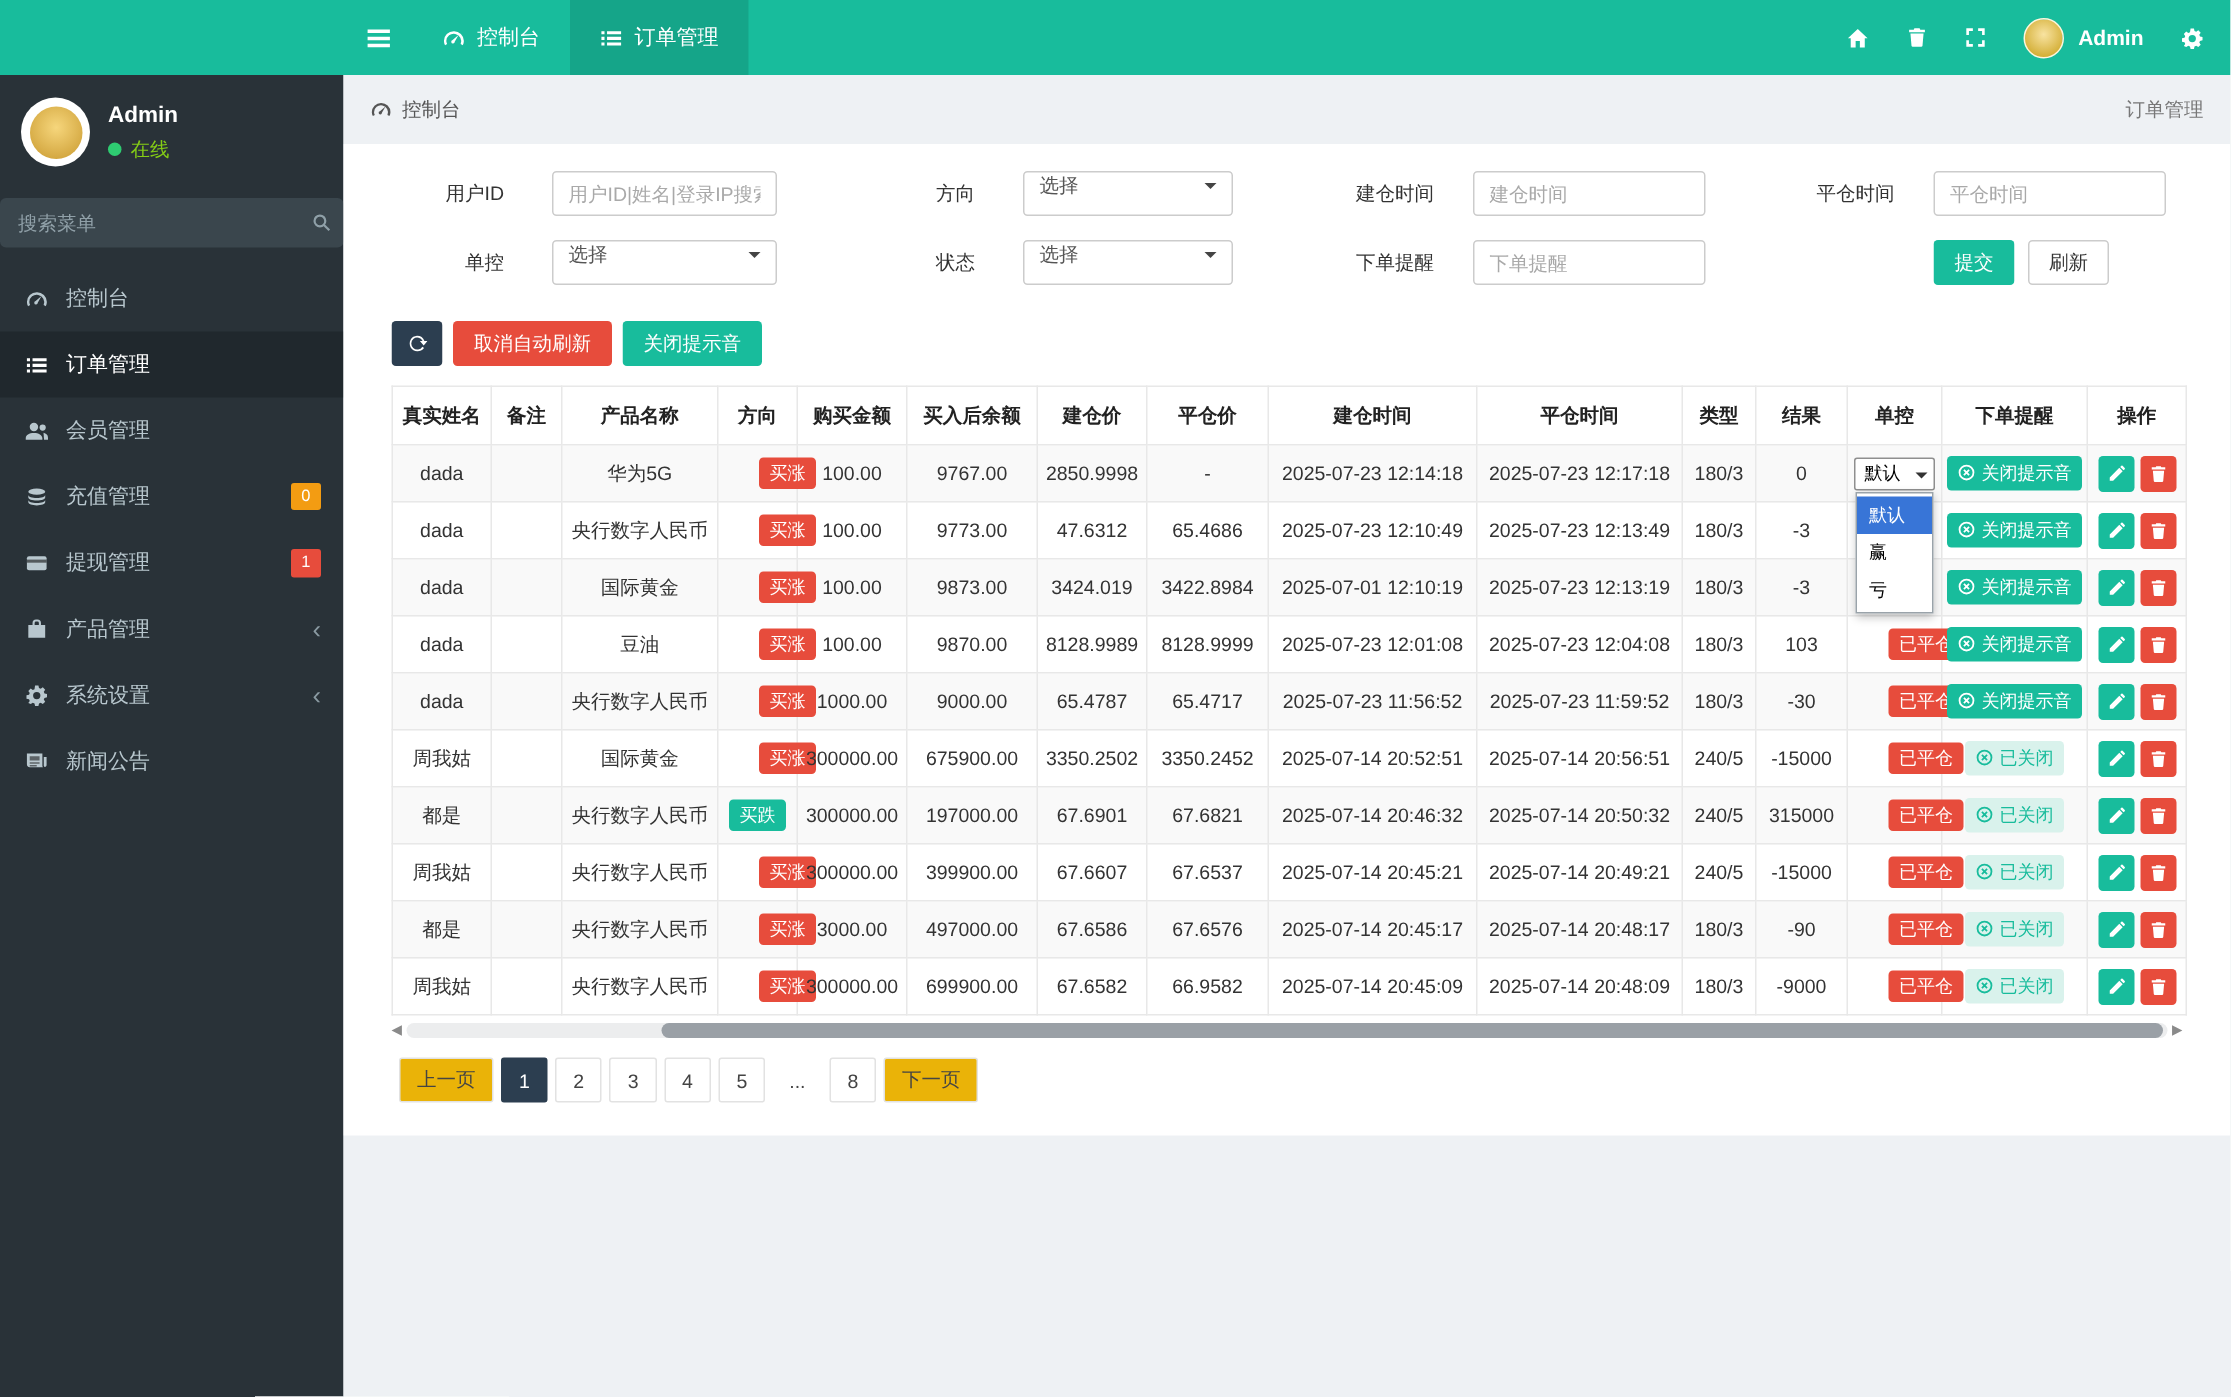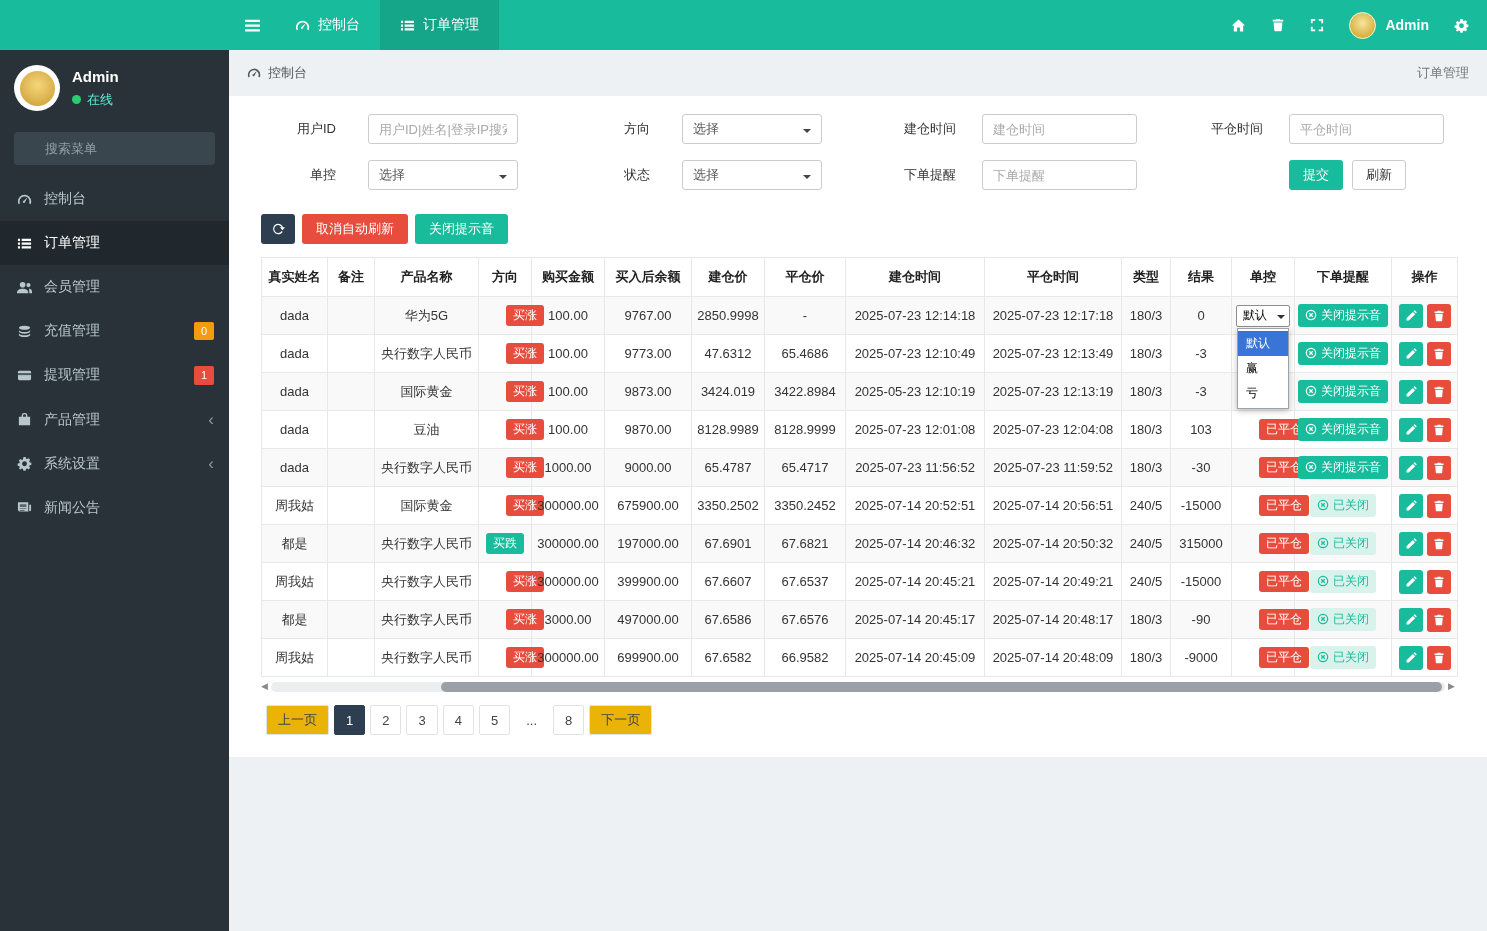--- a/index.html
+++ b/index.html
@@ -29,23 +29,23 @@
   .nav-user-name{font-size:14px; font-weight:bold;}
 
   .body-row{flex:1; display:flex; min-height:0;}
 
   
   .sidebar{width:229px; flex:0 0 229px; background:var(--sidebar); color:#b8c7ce; overflow:hidden;}
   .user-panel{display:flex; align-items:center; gap:12px; padding:15px 14px 13px;}
   .avatar-lg{width:46px; height:46px; border-radius:50%; background:#fff; display:flex; align-items:center; justify-content:center; flex:0 0 46px;}
   .avatar-lg .inner{width:35px; height:35px; border-radius:50%; background:radial-gradient(circle at 50% 40%, #f6d67c, #c9992e);}
   .user-name{color:#fff; font-size:15px; font-weight:bold;}
-  .user-status{display:flex; align-items:center; gap:6px; margin-top:6px; font-size:13px; color:#5eead4;}
+  .user-status{display:flex; align-items:center; gap:6px; margin-top:6px; font-size:13px; color:#84cc16;}
   .dot{width:9px; height:9px; border-radius:50%; background:var(--green-dot); display:inline-block;}
-  .search-box{margin:8px 14px 12px; display:flex; background:#3a464d; border-radius:4px; overflow:hidden;padding-left:19px;}
+  .search-box{margin:8px 0 12px; display:flex; background:#3a464d; border-radius:4px; overflow:hidden;}
   .search-box input{flex:1; background:transparent; border:0; outline:0; color:#eee; font-size:13px; padding:9px 12px; font-family:inherit;}
   .search-box input::placeholder{color:#90a0a8;}
   .search-box button{width:36px; background:transparent; border:0; color:#8fa0a8; display:flex; align-items:center; justify-content:center;}
   .menu{list-style:none;}
   .menu li{display:flex; align-items:center; gap:11px; padding:13px 15px; font-size:14px; color:#b8c7ce; cursor:pointer;}
   .menu li.active{background:var(--sidebar-active); color:#fff;}
   .icon-slot{width:18px; display:inline-flex; justify-content:center; color:inherit;}
   .menu .badge{margin-left:auto; font-size:11px; padding:2px 7px; border-radius:2px; color:#fff; line-height:1.3;}
   .menu .chev{margin-left:auto; color:#8a9aa2; font-size:17px; line-height:1;}
 
@@ -58,21 +58,21 @@
   .content{background:#fff; padding:18px 32px 22px;}
 
   
   .f-row{display:flex; align-items:center; margin-bottom:16px;}
   .f-label{font-size:13px; color:#333; text-align:right; white-space:nowrap;}
   .w1{width:75px; margin-right:32px;} .w2{width:132px; margin-right:32px;}
   .w3{width:134px; margin-right:26px;} .w4{width:126px; margin-right:26px;}
   .ctl{height:30px; border:1px solid #ccc; border-radius:3px; background:#fff; font-size:13px; color:#555; padding:0 10px; outline:0; font-family:inherit;}
   .ctl::placeholder{color:#a9a9a9;}
   .c1{width:150px;} .c2{width:140px;} .c3{width:155px;} .c4{width:155px;}
-  .fake-select{display:inline-flex; align-items:center; justify-content:space-between; cursor:pointer;}
+  .fake-select{display:inline-flex; align-items:flex-start; justify-content:space-between; cursor:pointer;}
   .caret{width:0; height:0; border:4px solid transparent; border-top-color:#444; margin-top:7px;}
   .btn{height:30px; border-radius:3px; border:1px solid transparent; font-size:13px; padding:0 13px; display:inline-flex; align-items:center; gap:6px;}
   .btn-teal{background:var(--teal); color:#fff;}
   .btn-default{background:#fff; border-color:#ccc; color:#333;}
   .btn-red{background:var(--red); color:#fff;}
   .btn-dark{background:var(--navy); color:#fff; width:34px; justify-content:center; padding:0;}
   .form-buttons{display:flex; gap:9px;}
 
   .toolbar{display:flex; gap:7px; margin:24px 0 13px;}
 
@@ -472,21 +472,21 @@
               </tr>
               <tr>
                 <td>dada</td>
                 <td></td>
                 <td>国际黄金</td>
                 <td><span class="tbl-badge b-red">买涨</span></td>
                 <td>100.00</td>
                 <td>9873.00</td>
                 <td>3424.019</td>
                 <td>3422.8984</td>
-                <td>2025-05-23 12:10:19</td>
+                <td>2025-07-01 12:10:19</td>
                 <td>2025-07-23 12:13:19</td>
                 <td>180/3</td>
                 <td>-3</td>
                 <td></td>
                 <td><button class="mute-btn mute-on">
                     <span>
                       <svg viewBox="0 0 16 16" width="12" height="12">
                         <circle cx="8" cy="8" r="6.2" fill="none" stroke="currentColor" stroke-width="1.6"></circle>
                         <path stroke="currentColor" stroke-width="1.6" d="M5.7 5.7l4.6 4.6M10.3 5.7l-4.6 4.6"></path>
                       </svg>

